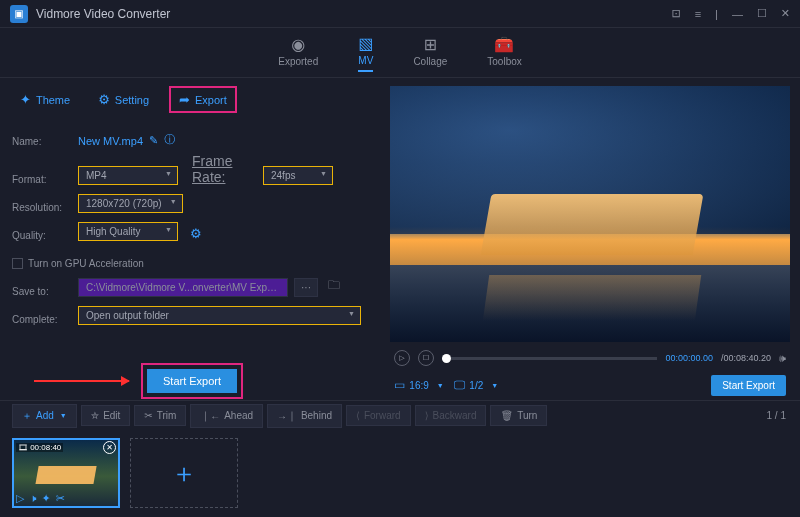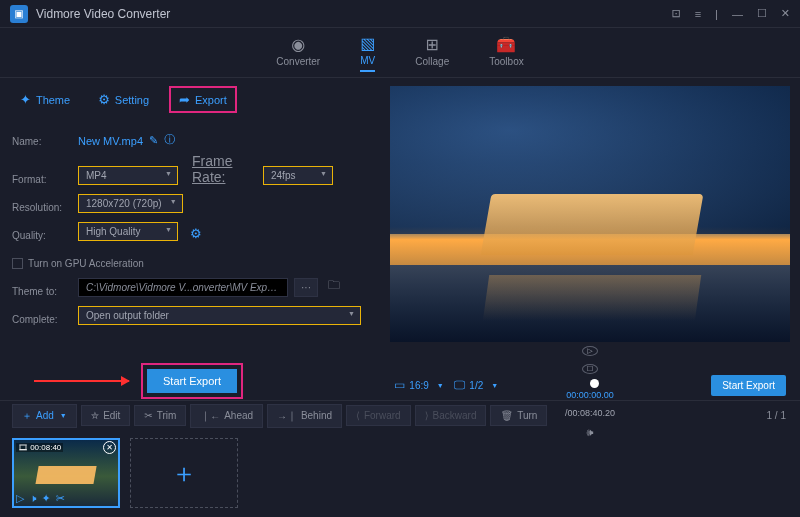--- a/index.html
+++ b/index.html
@@ -28,38 +28,38 @@
 .row { display: flex; align-items: flex-end; margin-bottom: 6px; min-height: 22px; gap: 6px; }
 .row-label { width: 60px; color: #8a8e9a; font-size: 10px; }
 .link-text { color: #3b9fff; }
 .icon-action { color: #3b9fff; cursor: pointer; font-size: 11px; }
 .select { background: #242838; color: #a0a4b0; border: 1px solid #eab308; padding: 3px 20px 3px 7px; font-size: 10px; min-width: 100px; position: relative; cursor: pointer; }
 .select::after { content: "▼"; position: absolute; right: 5px; font-size: 7px; color: #8a8e9a; }
 .select.wide { width: 283px; }
 .row-label2 { width: 65px; color: #8a8e9a; font-size: 14px; margin-left: 8px; text-decoration: underline; }
 .checkbox { display: flex; align-items: center; gap: 5px; color: #8a8e9a; font-size: 10px; }
 .checkbox-box { width: 11px; height: 11px; border: 1px solid #4a4e5c; }
-.path-input { background: #000000; color: #8a8e9a; border: 1px solid #2e3244; padding: 3px 7px; font-size: 10px; width: 210px; overflow: hidden; white-space: nowrap; text-overflow: ellipsis; font-style: italic; }
+.path-input { background: #4c1d95; color: #8a8e9a; border: 1px solid #2e3244; padding: 3px 7px; font-size: 10px; width: 210px; overflow: hidden; white-space: nowrap; text-overflow: ellipsis; }
 .path-more { background: #242838; border: 1px solid #2e3244; padding: 3px 6px; color: #8a8e9a; cursor: pointer; font-size: 10px; }
 .path-open { color: #8a8e9a; font-size: 12px; cursor: pointer; margin-left: 4px; }
 
 .start-export-wrap { display: flex; align-items: center; margin-top: 38px; padding-left: 22px; }
 .arrow-line { width: 95px; height: 2px; background: #ff3030; position: relative; }
 .arrow-line::after { content: ""; position: absolute; right: -1px; top: -4px; border-left: 9px solid #ff3030; border-top: 5px solid transparent; border-bottom: 5px solid transparent; }
 .start-export-box { border: 2px solid #e0267f; padding: 4px; margin-left: 12px; }
 .start-export-btn { background: #2a8fe0; color: #fff; padding: 6px 16px; font-size: 11px; cursor: pointer; }
 
 .right-panel { width: 415px; padding: 8px 10px 0 5px; display: flex; flex-direction: column; }
 .preview { flex: 1; background: linear-gradient(180deg, #0a2a4a 0%, #1a3a5a 30%, #3a5a7a 55%, #ffaa44 60%, #1a2a3a 100%); position: relative; overflow: hidden; }
 .preview::before { content: ""; position: absolute; left: 0; right: 0; top: 0; height: 58%; background: radial-gradient(ellipse at 30% 30%, rgba(60,100,160,0.6), rgba(10,30,60,0.9)); }
 .building { position: absolute; left: 24%; top: 42%; width: 53%; height: 24%; background: linear-gradient(180deg, rgba(255,200,120,0.9), rgba(220,150,60,0.7)); transform: skewX(-10deg); border-radius: 4px 4px 0 0; }
 .water { position: absolute; left: 0; right: 0; bottom: 0; height: 30%; background: linear-gradient(180deg, rgba(40,60,90,0.9), rgba(10,20,40,1)); }
 .reflection { position: absolute; left: 24%; bottom: 8%; width: 53%; height: 18%; background: linear-gradient(180deg, rgba(255,180,80,0.3), transparent); transform: skewX(-8deg); }
 
-.play-controls { height: 24px; display: flex; align-items: center; gap: 8px; padding: 0 4px; margin-top: 4px; flex-direction: column; }
+.play-controls { height: 24px; display: flex; align-items: center; gap: 8px; padding: 0 4px; margin-top: 4px; }
 .pc-btn { width: 16px; height: 16px; border: 1px solid #5a5e6c; border-radius: 50%; display: flex; align-items: center; justify-content: center; font-size: 7px; color: #a0a4b0; cursor: pointer; }
 .timeline { flex: 1; height: 3px; background: #3a3e4c; position: relative; }
 .timeline-dot { position: absolute; left: 0; top: -3px; width: 9px; height: 9px; background: #fff; border-radius: 50%; }
 .time-text { font-size: 9px; }
 .time-cur { color: #3b9fff; }
 .vol-icon { color: #8a8e9a; font-size: 11px; }
 
 .bottom-controls { height: 30px; display: flex; align-items: center; gap: 10px; padding: 0 4px; }
 .ratio-sel { display: flex; align-items: center; gap: 4px; color: #3b9fff; font-size: 10px; cursor: pointer; }
 .ratio-icon { font-size: 12px; }
@@ -96,21 +96,21 @@
     <span>|</span>
     <span>―</span>
     <span>☐</span>
     <span>✕</span>
   </div>
 </div>
 
 <div class="main-tabs">
   <div class="main-tab">
     <span class="icon">◉</span>
-    <span class="label">Converter</span>
+    <span class="label">Exported</span>
   </div>
   <div class="main-tab active">
     <span class="icon">▧</span>
     <span class="label">MV</span>
   </div>
   <div class="main-tab">
     <span class="icon">⊞</span>
     <span class="label">Collage</span>
   </div>
   <div class="main-tab">
@@ -158,21 +158,21 @@
         <div class="select"><span>High Quality</span></div>
         <span class="icon-action" style="font-size:13px; margin-left:6px">⚙</span>
       </div>
       <div class="row">
         <label class="checkbox">
           <span class="checkbox-box"></span>
           <span>Turn on GPU Acceleration</span>
         </label>
       </div>
       <div class="row">
-        <span class="row-label">Theme to:</span>
+        <span class="row-label">Save to:</span>
         <div class="path-input">C:\Vidmore\Vidmore V...onverter\MV Exported</div>
         <div class="path-more">···</div>
         <span class="path-open">🗀</span>
       </div>
       <div class="row">
         <span class="row-label">Complete:</span>
         <div class="select wide"><span>Open output folder</span></div>
       </div>
 
       <div class="start-export-wrap">

